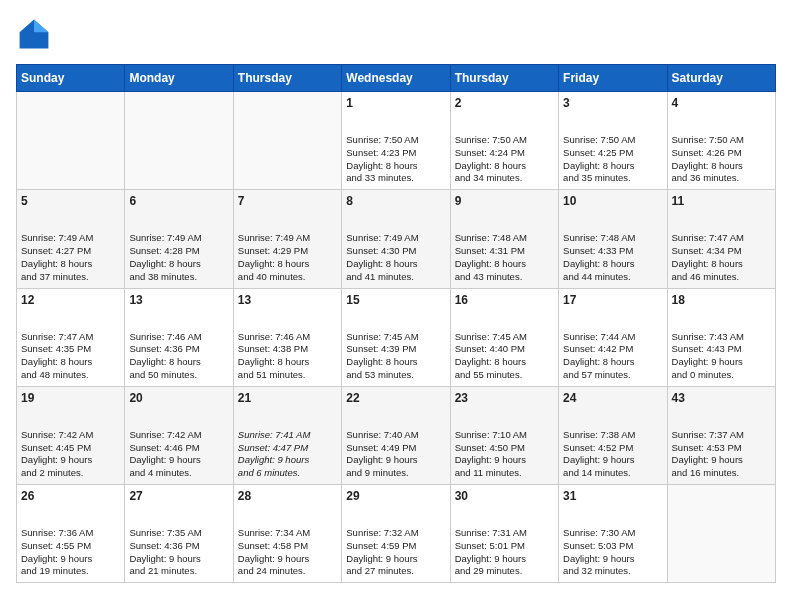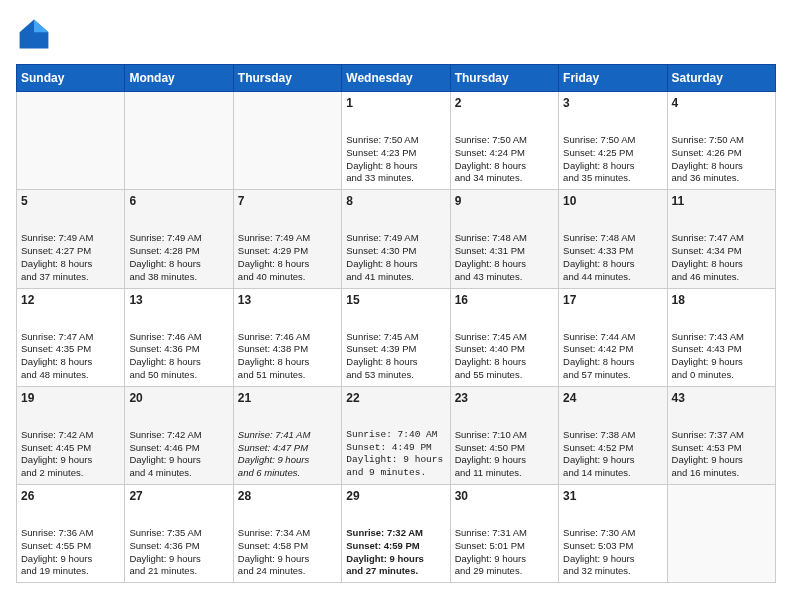--- a/index.html
+++ b/index.html
@@ -279,21 +279,21 @@
         </td>
         <td>
           <span class="day-number">21</span>
           <div class="day-info" style="white-space: pre-line; font-style: italic;">Sunrise: 7:41 AM
 Sunset: 4:47 PM
 Daylight: 9 hours
 and 6 minutes.</div>
         </td>
         <td>
           <span class="day-number">22</span>
-          <div class="day-info" style="white-space: pre-line; font-family: Liberation Mono, monospace;">Sunrise: 7:40 AM
+          <div class="day-info" style="white-space: pre-line;">Sunrise: 7:40 AM
 Sunset: 4:49 PM
 Daylight: 9 hours
 and 9 minutes.</div>
         </td>
         <td>
           <span class="day-number">23</span>
           <div class="day-info" style="white-space: pre-line;">Sunrise: 7:10 AM
 Sunset: 4:50 PM
 Daylight: 9 hours
 and 11 minutes.</div>
@@ -330,21 +330,21 @@
         </td>
         <td>
           <span class="day-number">28</span>
           <div class="day-info" style="white-space: pre-line;">Sunrise: 7:34 AM
 Sunset: 4:58 PM
 Daylight: 9 hours
 and 24 minutes.</div>
         </td>
         <td>
           <span class="day-number">29</span>
-          <div class="day-info" style="white-space: pre-line; font-weight: bold;">Sunrise: 7:32 AM
+          <div class="day-info" style="white-space: pre-line;">Sunrise: 7:32 AM
 Sunset: 4:59 PM
 Daylight: 9 hours
 and 27 minutes.</div>
         </td>
         <td>
           <span class="day-number">30</span>
           <div class="day-info" style="white-space: pre-line;">Sunrise: 7:31 AM
 Sunset: 5:01 PM
 Daylight: 9 hours
 and 29 minutes.</div>

